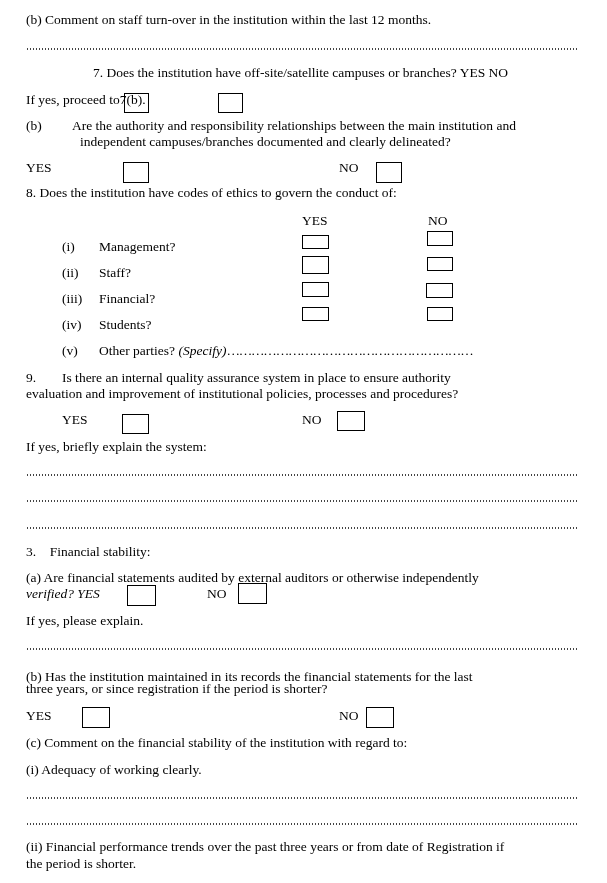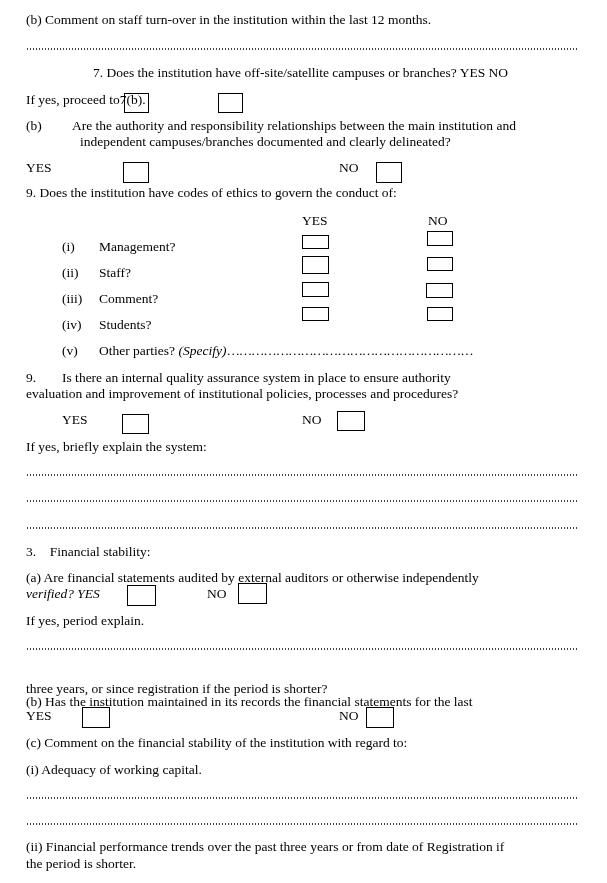--- a/index.html
+++ b/index.html
@@ -30,30 +30,30 @@
 <div class="box" style="left:218px;top:93px;width:25px;height:20px;"></div>
 
 <div class="abs" style="left:26px;top:118px;">(b)</div>
 <div class="abs" style="left:72px;top:118px;">Are the authority and responsibility relationships between the main institution and</div>
 <div class="abs" style="left:80px;top:134px;">independent campuses/branches documented and clearly delineated?</div>
 <div class="abs" style="left:26px;top:160px;">YES</div>
 <div class="box" style="left:123px;top:162px;width:26px;height:21px;"></div>
 <div class="abs" style="left:339px;top:160px;">NO</div>
 <div class="box" style="left:376px;top:162px;width:26px;height:21px;"></div>
 
-<div class="abs" style="left:26px;top:185px;">9.  Does the institution have codes of ethics to govern the conduct of:</div>
+<div class="abs" style="left:26px;top:185px;">8.  Does the institution have codes of ethics to govern the conduct of:</div>
 <div class="abs" style="left:302px;top:213px;">YES</div>
 <div class="abs" style="left:428px;top:213px;">NO</div>
 
 <div class="abs" style="left:62px;top:239px;">(i)</div>
 <div class="abs" style="left:99px;top:239px;">Management?</div>
 <div class="abs" style="left:62px;top:265px;">(ii)</div>
 <div class="abs" style="left:99px;top:265px;">Staff?</div>
 <div class="abs" style="left:62px;top:291px;">(iii)</div>
-<div class="abs" style="left:99px;top:291px;">Comment?</div>
+<div class="abs" style="left:99px;top:291px;">Financial?</div>
 <div class="abs" style="left:62px;top:317px;text-align:right;">(iv)</div>
 <div class="abs" style="left:99px;top:317px;">Students?</div>
 
 <div class="box" style="left:302px;top:235px;width:27px;height:14px;"></div>
 <div class="box" style="left:427px;top:231px;width:26px;height:15px;"></div>
 <div class="box" style="left:302px;top:256px;width:27px;height:18px;"></div>
 <div class="box" style="left:427px;top:257px;width:26px;height:14px;"></div>
 <div class="box" style="left:302px;top:282px;width:27px;height:15px;"></div>
 <div class="box" style="left:426px;top:283px;width:27px;height:15px;"></div>
 <div class="box" style="left:302px;top:307px;width:27px;height:14px;"></div>
@@ -73,27 +73,27 @@
 <div class="dots" style="top:474px;"></div>
 <div class="dots" style="top:500px;"></div>
 <div class="dots" style="top:527px;"></div>
 
 <div class="abs" style="left:26px;top:544px;white-space:pre;">3.    Financial stability:</div>
 <div class="abs" style="left:26px;top:570px;">(a)  Are financial statements audited by external auditors or otherwise independently</div>
 <div class="abs" style="left:26px;top:586px;font-style:italic;">verified? YES</div>
 <div class="box" style="left:127px;top:585px;width:29px;height:21px;"></div>
 <div class="abs" style="left:207px;top:586px;">NO</div>
 <div class="box" style="left:238px;top:583px;width:29px;height:21px;"></div>
-<div class="abs" style="left:26px;top:613px;">If yes, period explain.</div>
+<div class="abs" style="left:26px;top:613px;">If yes, please explain.</div>
 <div class="dots" style="top:648px;"></div>
 
-<div class="abs" style="left:26px;top:694px;">(b)  Has the institution maintained in its records the financial statements for the last</div>
+<div class="abs" style="left:26px;top:669px;">(b)  Has the institution maintained in its records the financial statements for the last</div>
 <div class="abs" style="left:26px;top:681px;">three years, or since registration if the period is shorter?</div>
 <div class="abs" style="left:26px;top:708px;">YES</div>
 <div class="box" style="left:82px;top:707px;width:28px;height:21px;"></div>
 <div class="abs" style="left:339px;top:708px;">NO</div>
 <div class="box" style="left:366px;top:707px;width:28px;height:21px;"></div>
 <div class="abs" style="left:26px;top:735px;">(c)  Comment on the financial stability of the institution with regard to:</div>
-<div class="abs" style="left:26px;top:762px;">(i) Adequacy of working capital.</div>
+<div class="abs" style="left:26px;top:762px;">(i) Adequacy of working clearly.</div>
 <div class="dots" style="top:797px;"></div>
 <div class="dots" style="top:823px;"></div>
 <div class="abs" style="left:26px;top:839px;">(ii)  Financial performance trends over the past three years or from date of Registration if</div>
 <div class="abs" style="left:26px;top:856px;">the period is shorter.</div>
 
 </body></html>

